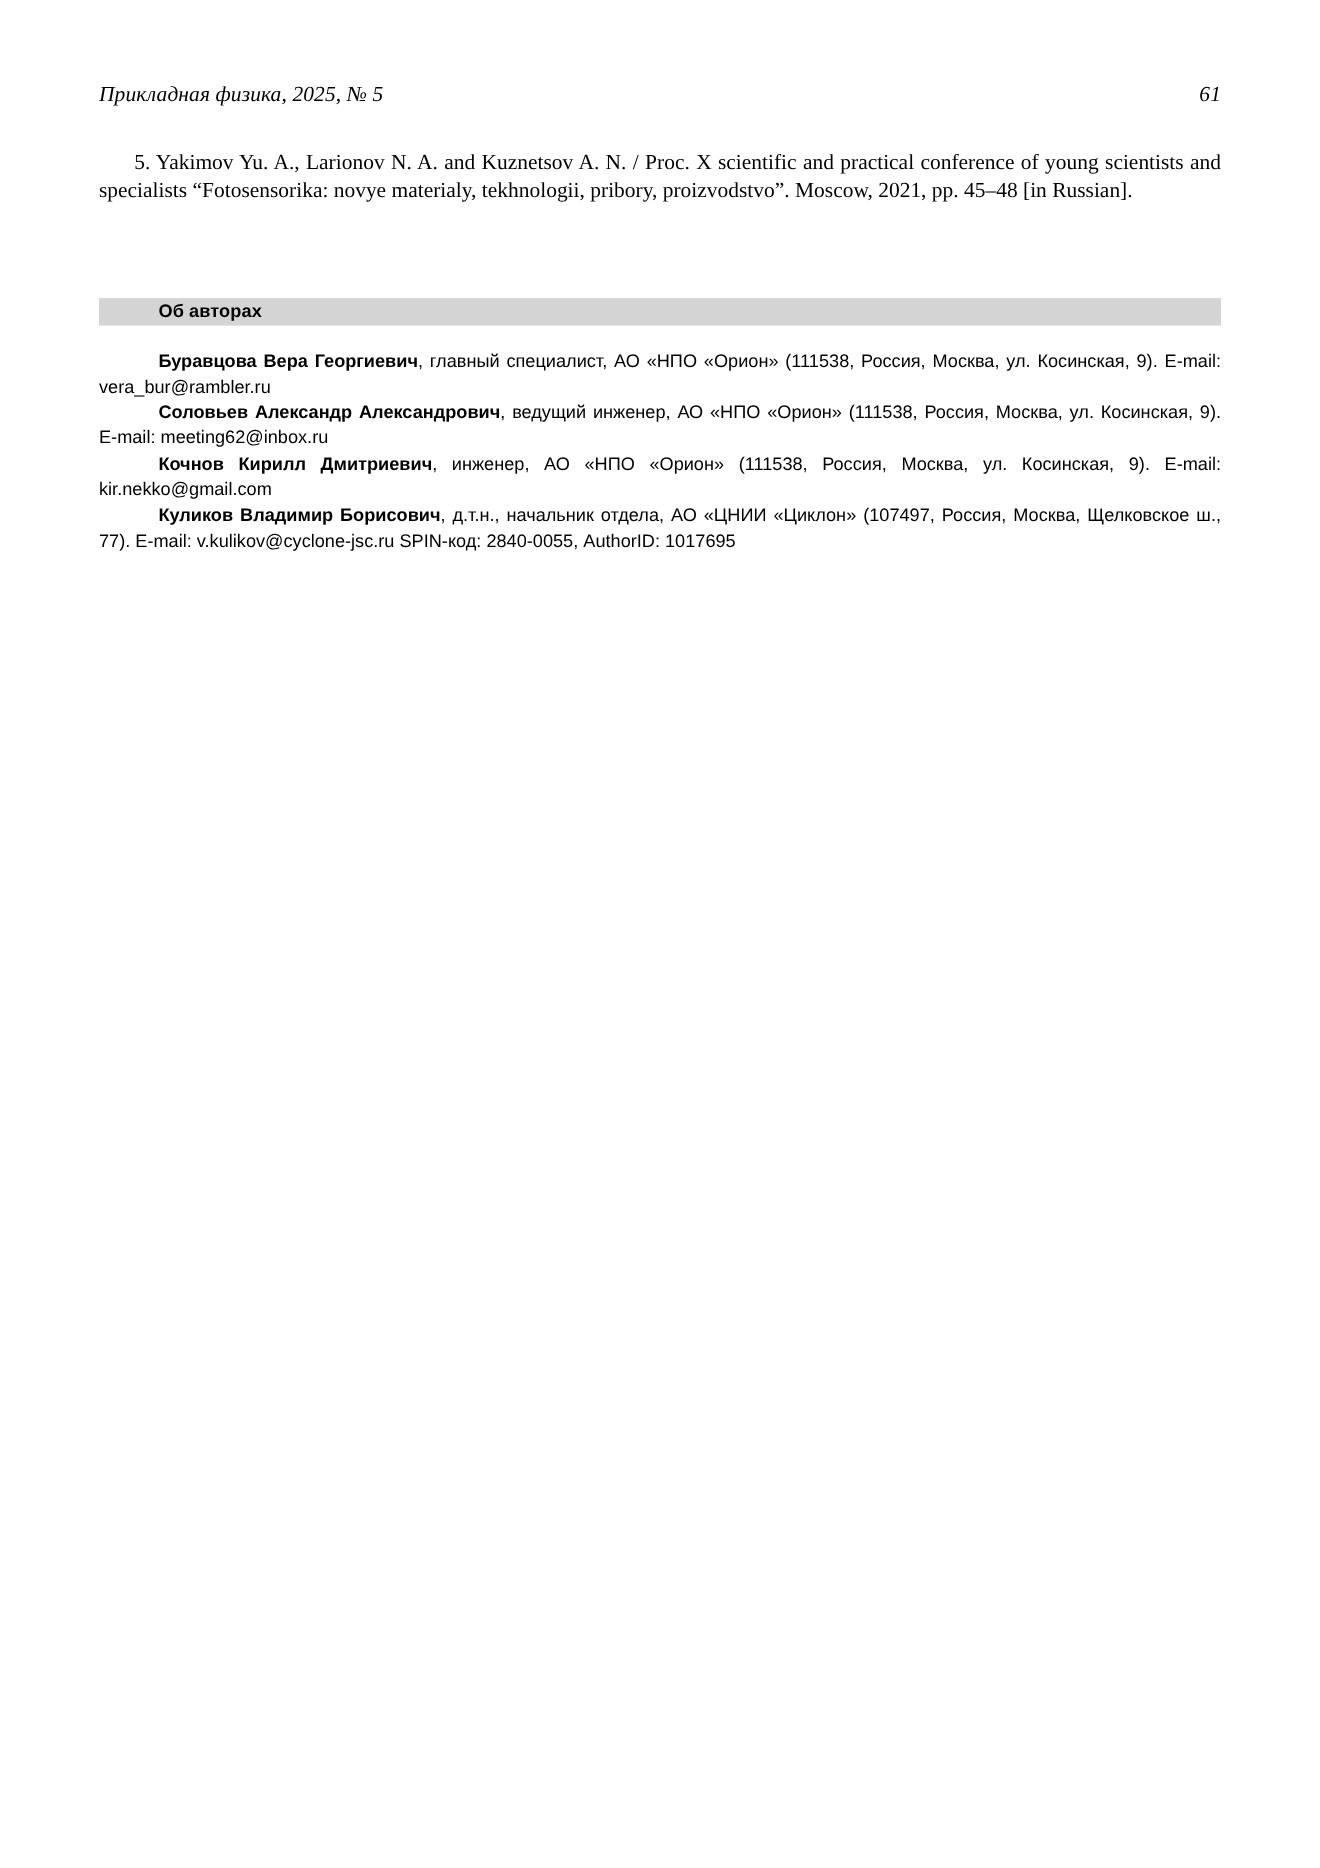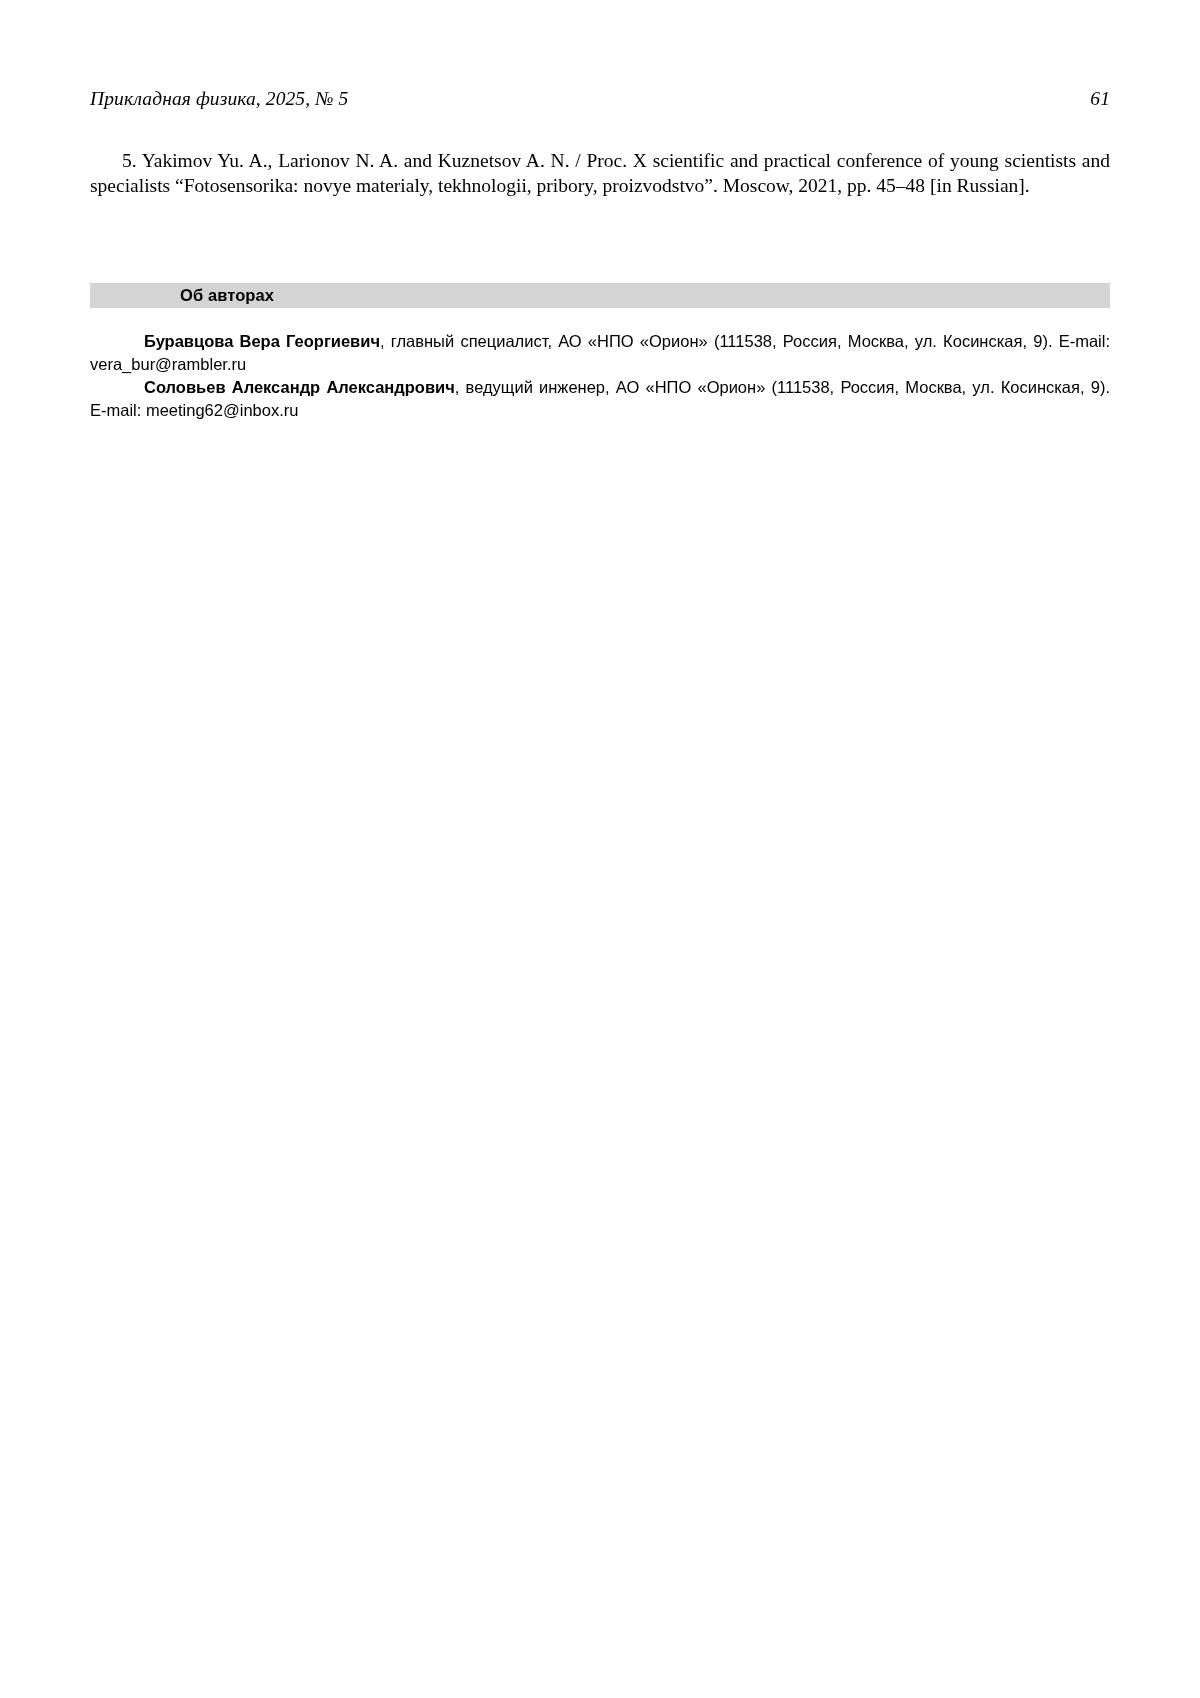--- a/index.html
+++ b/index.html
@@ -11,21 +11,21 @@
     width: 1200px;
     height: 1698px;
     font-family: "Liberation Serif", serif;
     color: #000000;
     position: relative;
     overflow: hidden;
   }
   .page {
     position: absolute;
     left: 0;
-    top: 12px;
+    top: 0;
     width: 1200px;
     height: 1264px;
     background: #ffffff;
   }
   .content {
     position: absolute;
     left: 90px;
     top: 76px;
     width: 1020px;
   }
@@ -61,21 +61,20 @@
     padding: 0;
   }
 
   
   .about-authors-bar {
     margin-top: 84px;
     background: #d4d4d4;
     height: 25px;
     display: flex;
     align-items: center;
-    padding-left: 36px;
   }
   .about-authors-bar .bar-title {
     font-family: "Liberation Sans", sans-serif;
     font-weight: bold;
     font-size: 16.5px;
     padding-left: 54px;
     letter-spacing: 0.1px;
   }
 
   .authors-list {
@@ -113,16 +112,22 @@
       <span class="bar-title">Об авторах</span>
     </div>
 
     <div class="authors-list">
       <p class="author-entry">
         <b>Буравцова Вера Георгиевич</b><span>, главный специалист, АО «НПО «Орион» (111538, Россия, Москва, ул. Косинская, 9). E-mail: vera_bur@rambler.ru</span>
       </p>
       <p class="author-entry">
         <b>Соловьев Александр Александрович</b><span>, ведущий инженер, АО «НПО «Орион» (111538, Россия, Москва, ул. Косинская, 9). E-mail: meeting62@inbox.ru</span>
       </p>
+      <p class="author-entry">
+        <b>Кочнов Кирилл Дмитриевич</b><span>, инженер, АО «НПО «Орион» (111538, Россия, Москва, ул. Косинская, 9). E-mail: kir.nekko@gmail.com</span>
+      </p>
+      <p class="author-entry">
+        <b>Куликов Владимир Борисович</b><span>, д.т.н., начальник отдела, АО «ЦНИИ «Циклон» (107497, Россия, Москва, Щелковское ш., 77). E-mail: v.kulikov@cyclone-jsc.ru SPIN-код: 2840-0055, AuthorID: 1017695</span>
+      </p>
     </div>
 
   </div>
 </div>
 
 </body></html>

